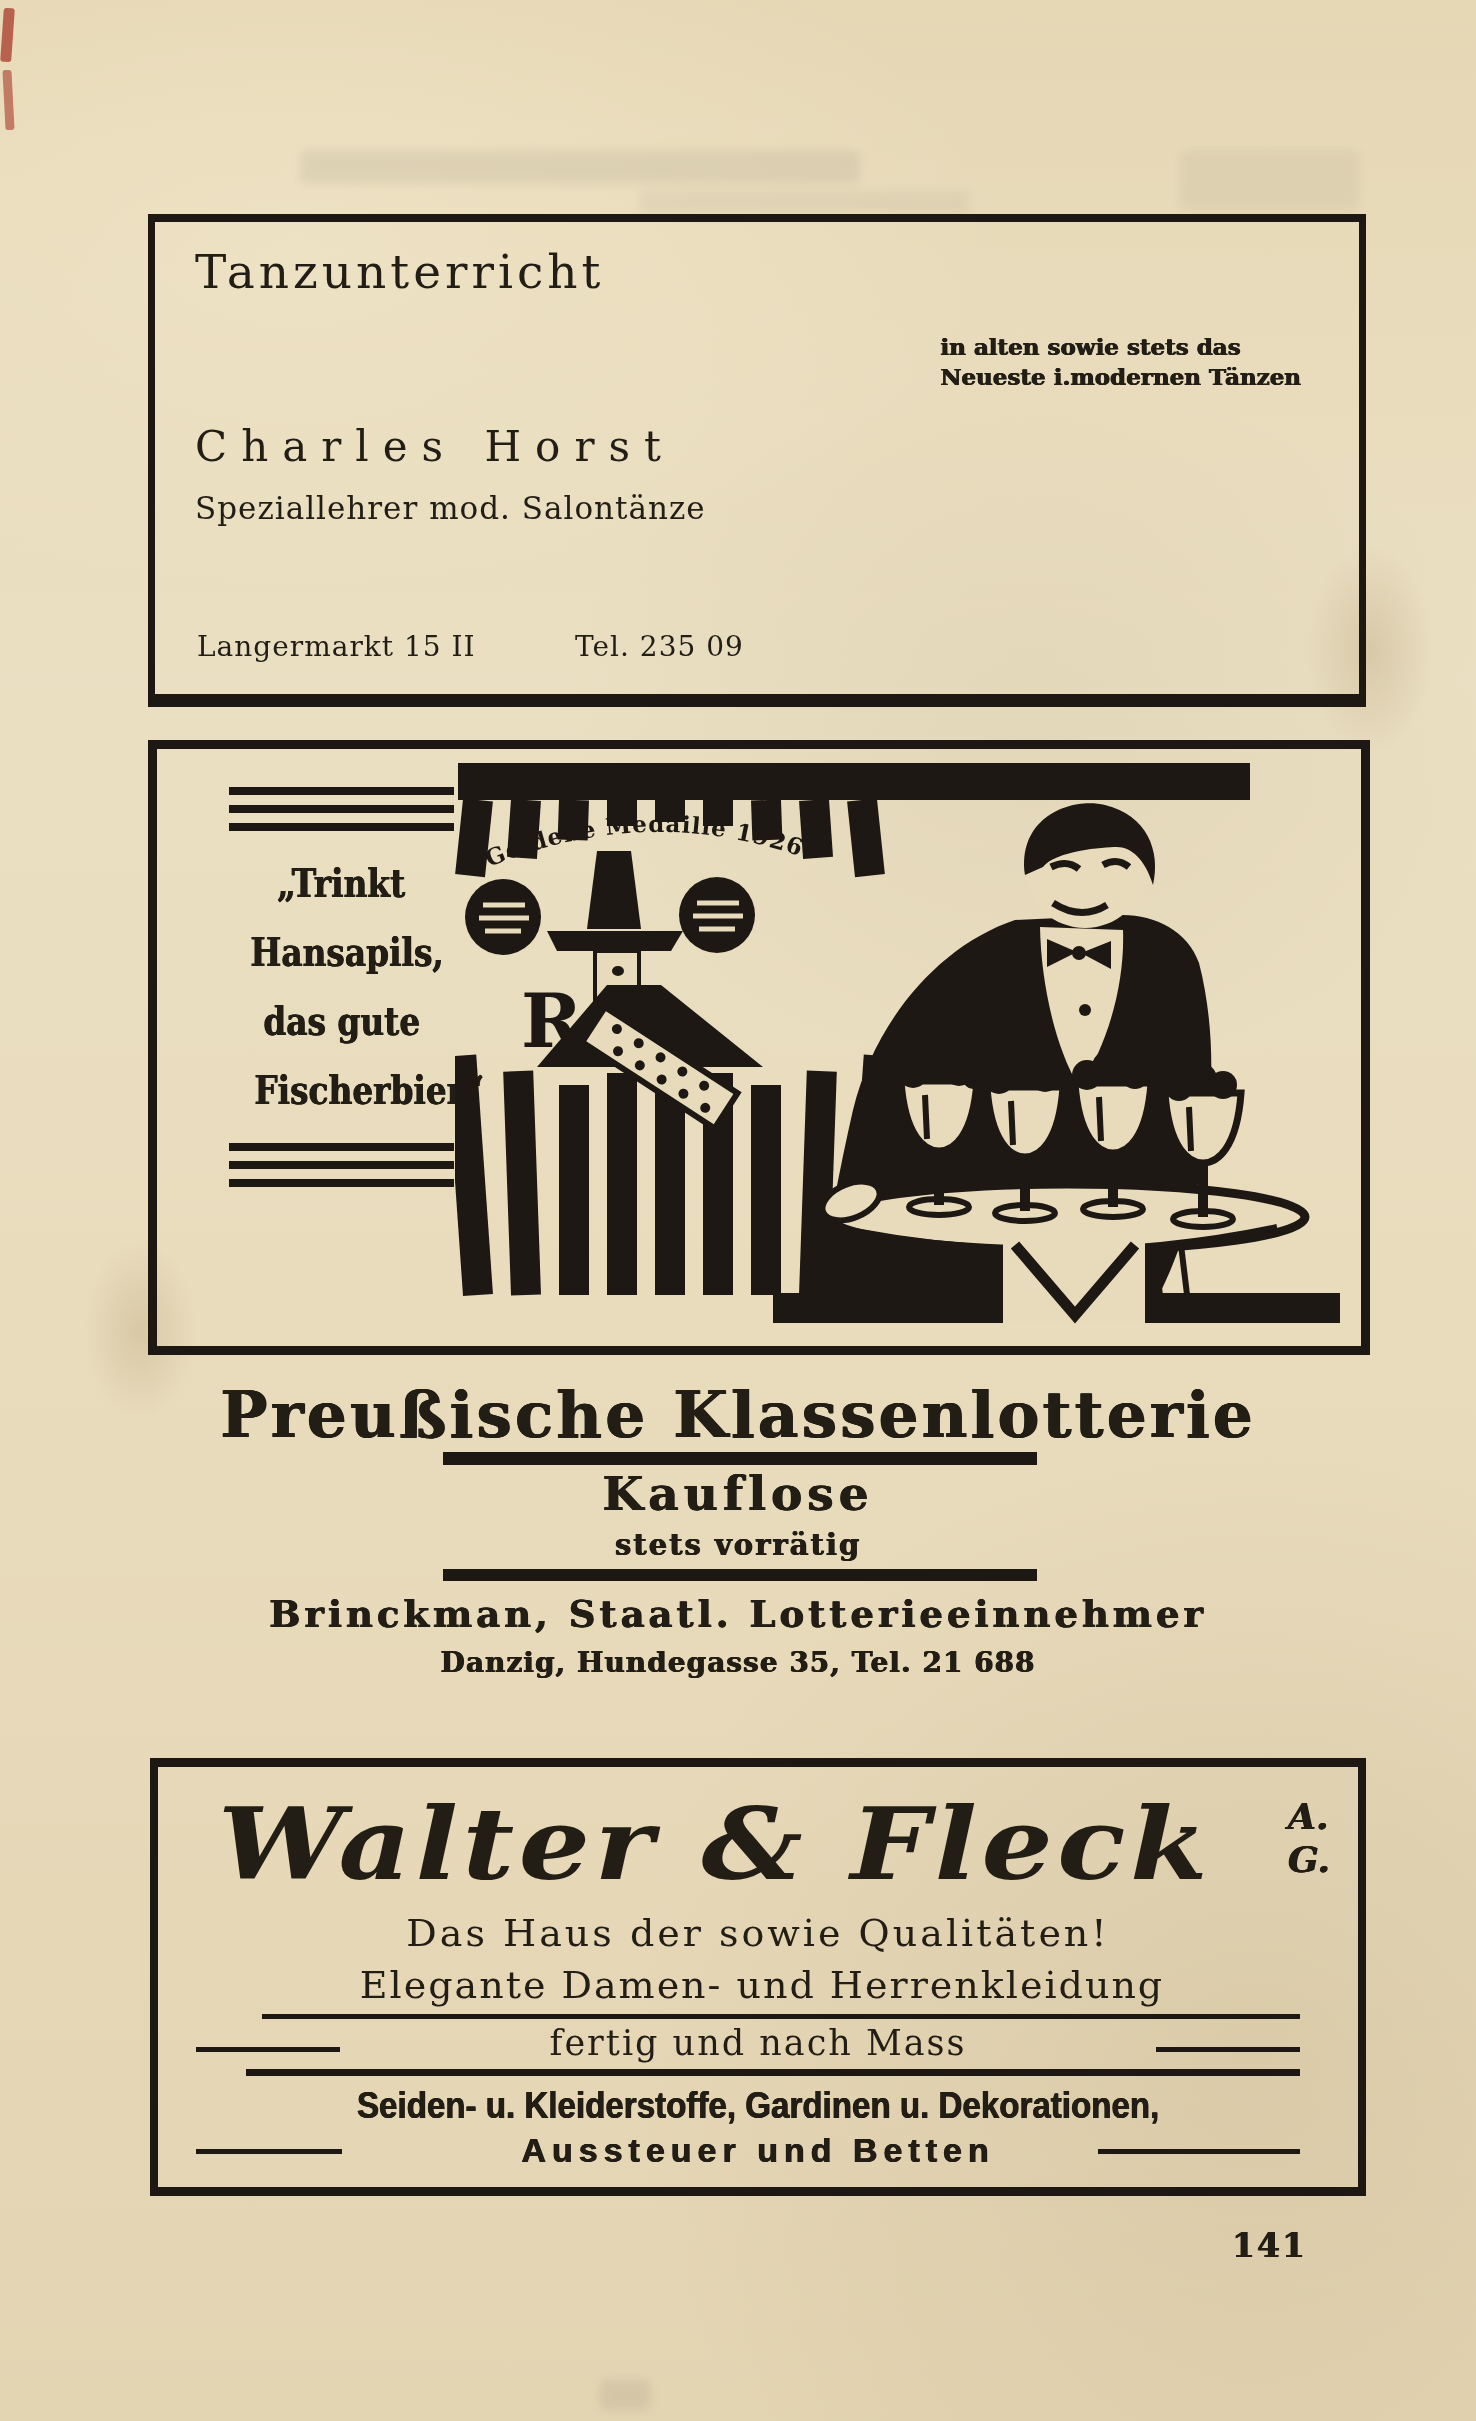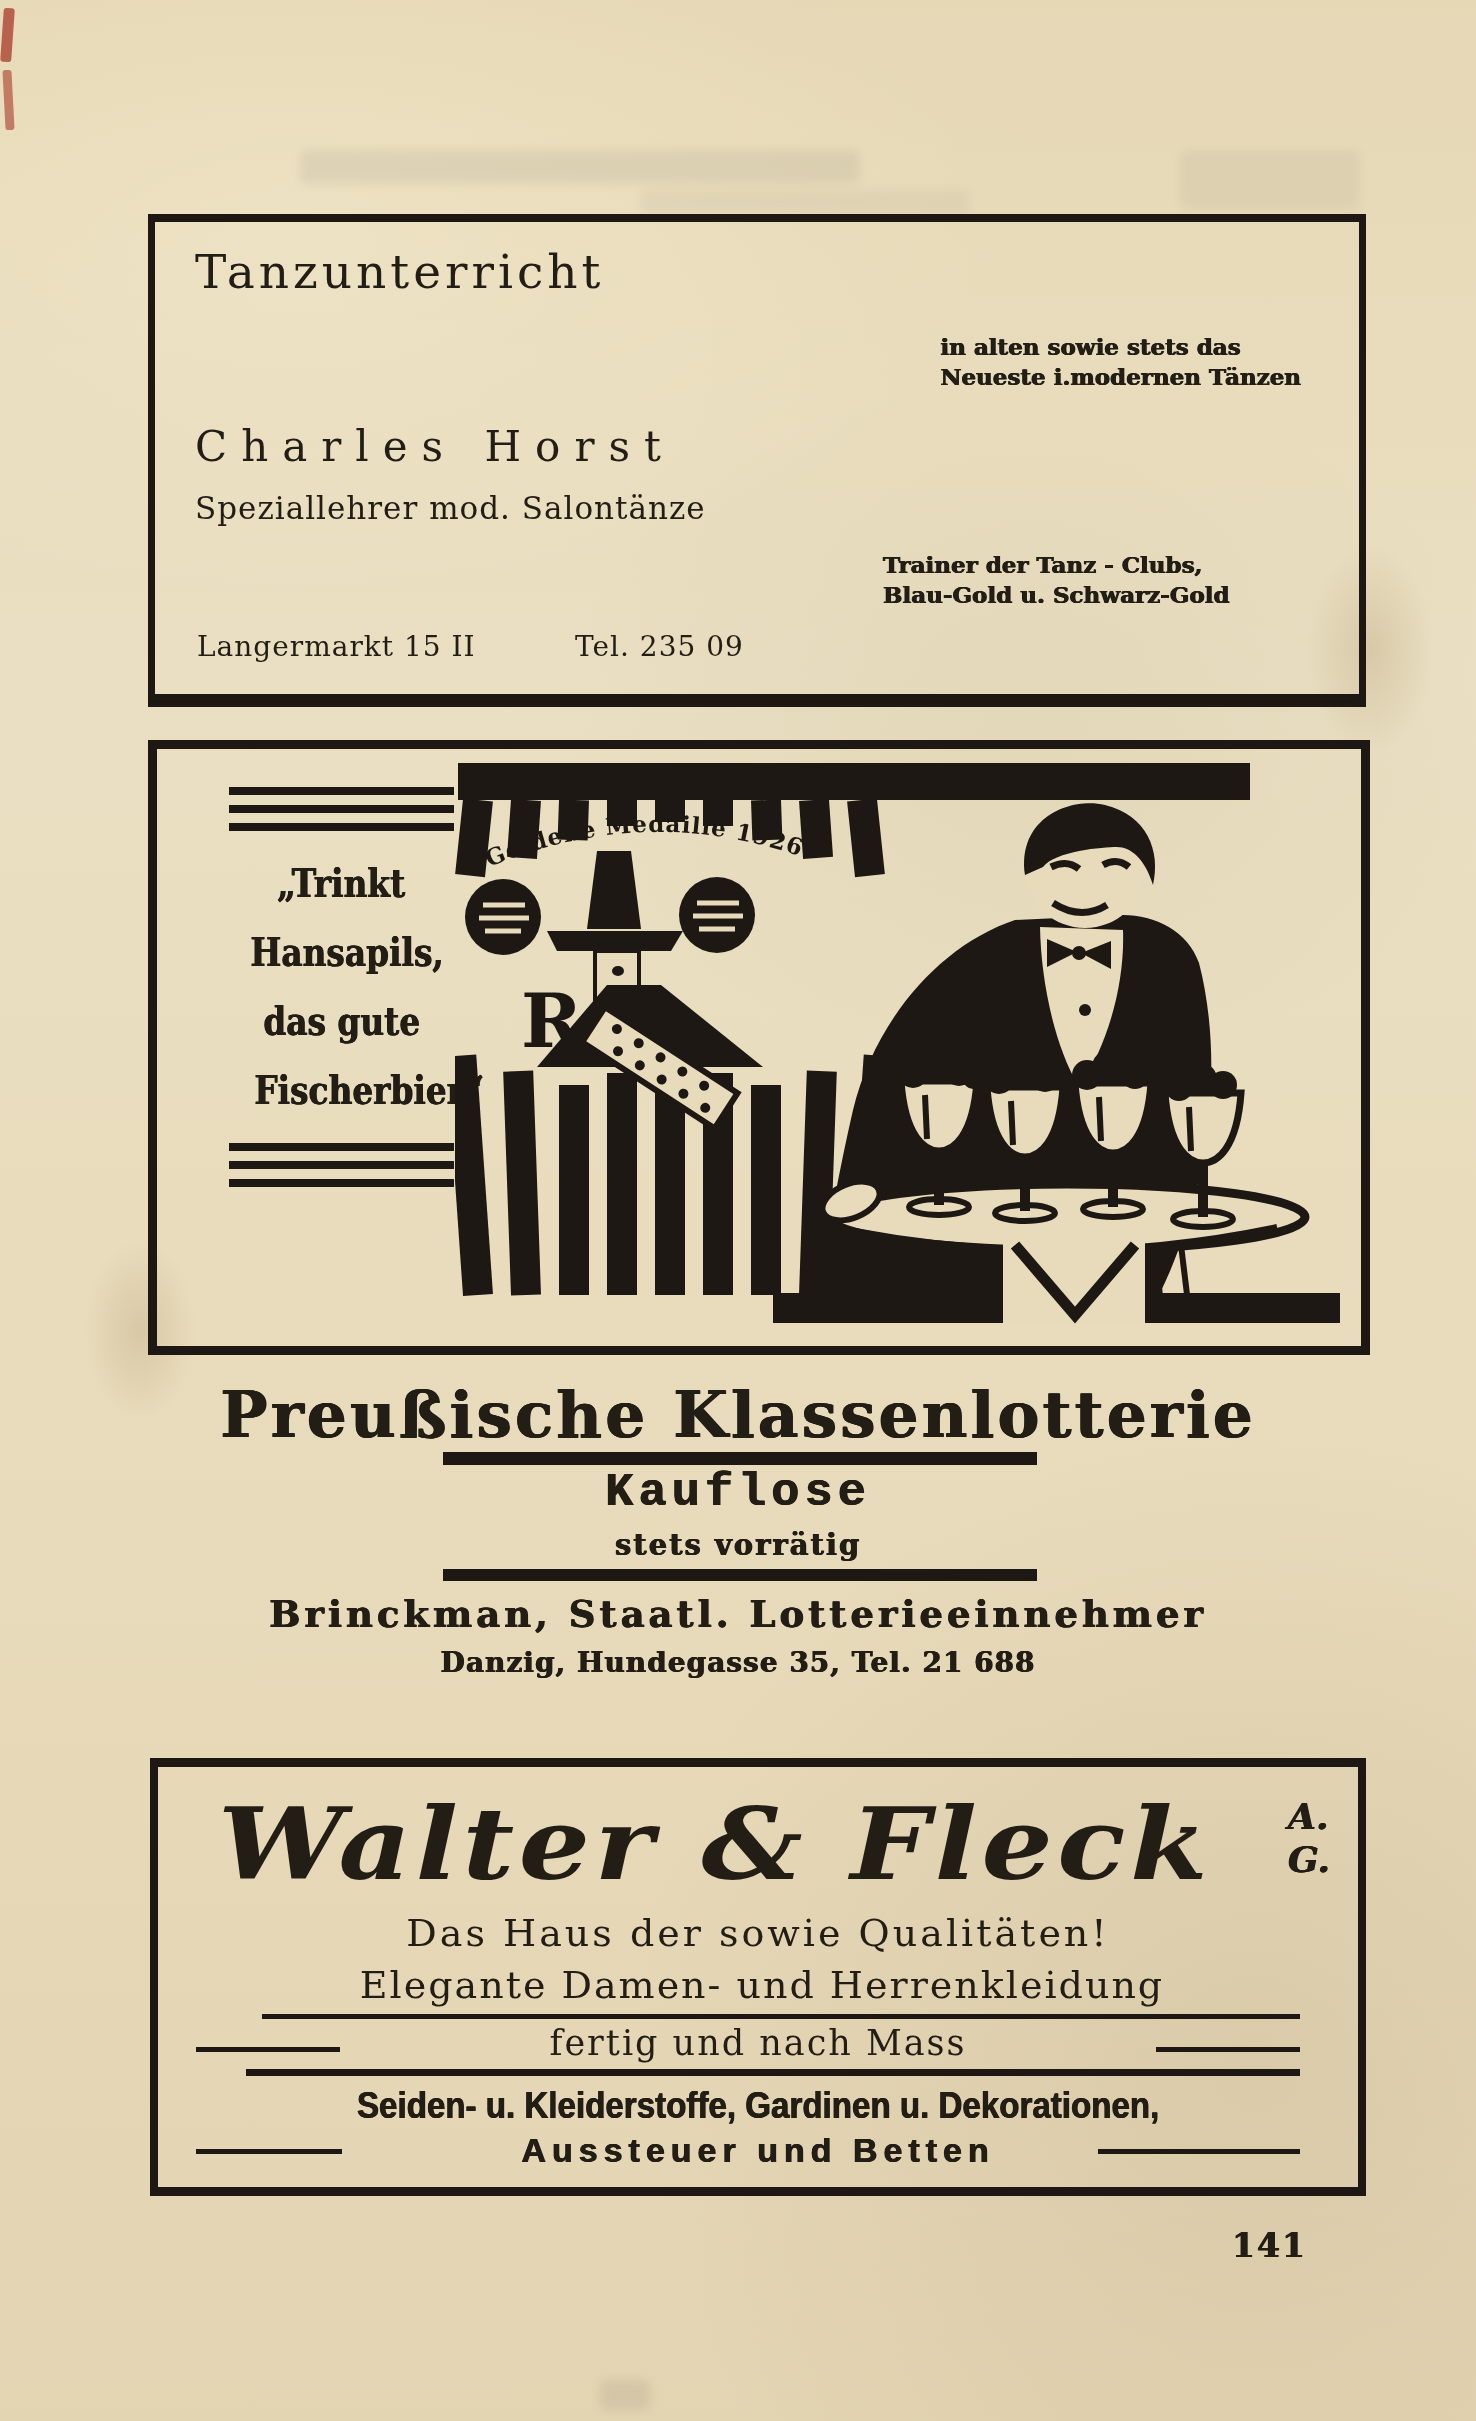--- a/index.html
+++ b/index.html
@@ -41,24 +41,20 @@
   <div class="ghost" style="left:600px;top:2380px;width:50px;height:30px;opacity:.12;"></div>
 
   <div class="adbox" style="left:148px;top:214px;width:1204px;height:472px;border-width:8px 7px 13px 7px;">
     <div class="abs" style="left:40px;top:22px;font-size:47px;letter-spacing:4px;">Tanzunterricht</div>
     <div class="abs fat" style="right:58px;top:110px;font-size:23px;line-height:1.3;text-align:left;">
       <div>in alten sowie stets das</div>
       <div>Neueste i.modernen Tänzen</div>
     </div>
     <div class="abs" style="left:40px;top:200px;font-size:42px;letter-spacing:14px;">Charles Horst</div>
     <div class="abs" style="left:40px;top:268px;font-size:31px;letter-spacing:1px;">Speziallehrer mod. Salontänze</div>
-    <div class="abs fat" style="left:728px;top:328px;font-size:23px;line-height:1.3;">
-      <div>Trainer der Tanz - Clubs,</div>
-      <div>Blau-Gold u. Schwarz-Gold</div>
-    </div>
     <div class="abs" style="left:42px;top:408px;font-size:28px;letter-spacing:1px;">Langermarkt 15 II</div>
     <div class="abs" style="left:420px;top:408px;font-size:28px;letter-spacing:1px;">Tel. 235 09</div>
   </div>
   <div class="rule" style="left:148px;top:700px;width:1204px;height:3px;opacity:.55;"></div>
 
   <div class="adbox" style="left:148px;top:740px;width:1204px;height:597px;border-width:9px;">
 
     <div class="abs" style="left:72px;top:0;width:225px;text-align:center;">
       <div style="margin-top:38px;">
         <div style="height:8px;background:#1d1813;margin-bottom:10px;"></div>
@@ -224,21 +220,21 @@
         <rect x="548" y="486" width="142" height="82" fill="#e8dbbb"></rect>
         <path d="M560,490 L620,560 L680,490" stroke="#1d1813" stroke-width="11" fill="none"></path>
         <line x1="700" y1="490" x2="706" y2="560" stroke="#1d1813" stroke-width="7"></line>
         <line x1="726" y1="490" x2="734" y2="556" stroke="#1d1813" stroke-width="6"></line>
       </g>
     </svg>
   </div>
 
   <div class="abs ctr fat" style="top:1378px;font-size:63px;letter-spacing:3px;">Preußische Klassenlotterie</div>
   <div class="rule" style="left:443px;top:1452px;width:594px;height:13px;"></div>
-  <div class="abs ctr fat" style="top:1466px;font-size:47px;letter-spacing:5px;font-family:Liberation Mono, monospace;">Kauflose</div>
+  <div class="abs ctr fat" style="top:1466px;font-size:47px;letter-spacing:5px;">Kauflose</div>
   <div class="abs ctr fat" style="top:1528px;font-size:29px;letter-spacing:2px;">stets vorrätig</div>
   <div class="rule" style="left:443px;top:1569px;width:594px;height:12px;"></div>
   <div class="abs ctr fat" style="top:1592px;font-size:37px;letter-spacing:4px;">Brinckman, Staatl. Lotterieeinnehmer</div>
   <div class="abs ctr fat" style="top:1646px;font-size:28px;letter-spacing:1px;">Danzig, Hundegasse 35, Tel. 21 688</div>
 
   <div class="adbox" style="left:150px;top:1758px;width:1200px;height:420px;border-width:9px 8px 9px 8px;">
     <div class="abs" style="left:60px;top:18px;font-size:100px;font-style:italic;font-weight:bold;white-space:nowrap;">
       <span style="display:inline-block;transform:scaleX(1.12);transform-origin:left;letter-spacing:4px;">Walter &amp; Fleck</span>
     </div>
     <div class="abs fat" style="right:28px;top:28px;font-size:36px;font-style:italic;line-height:1.2;text-align:left;">

